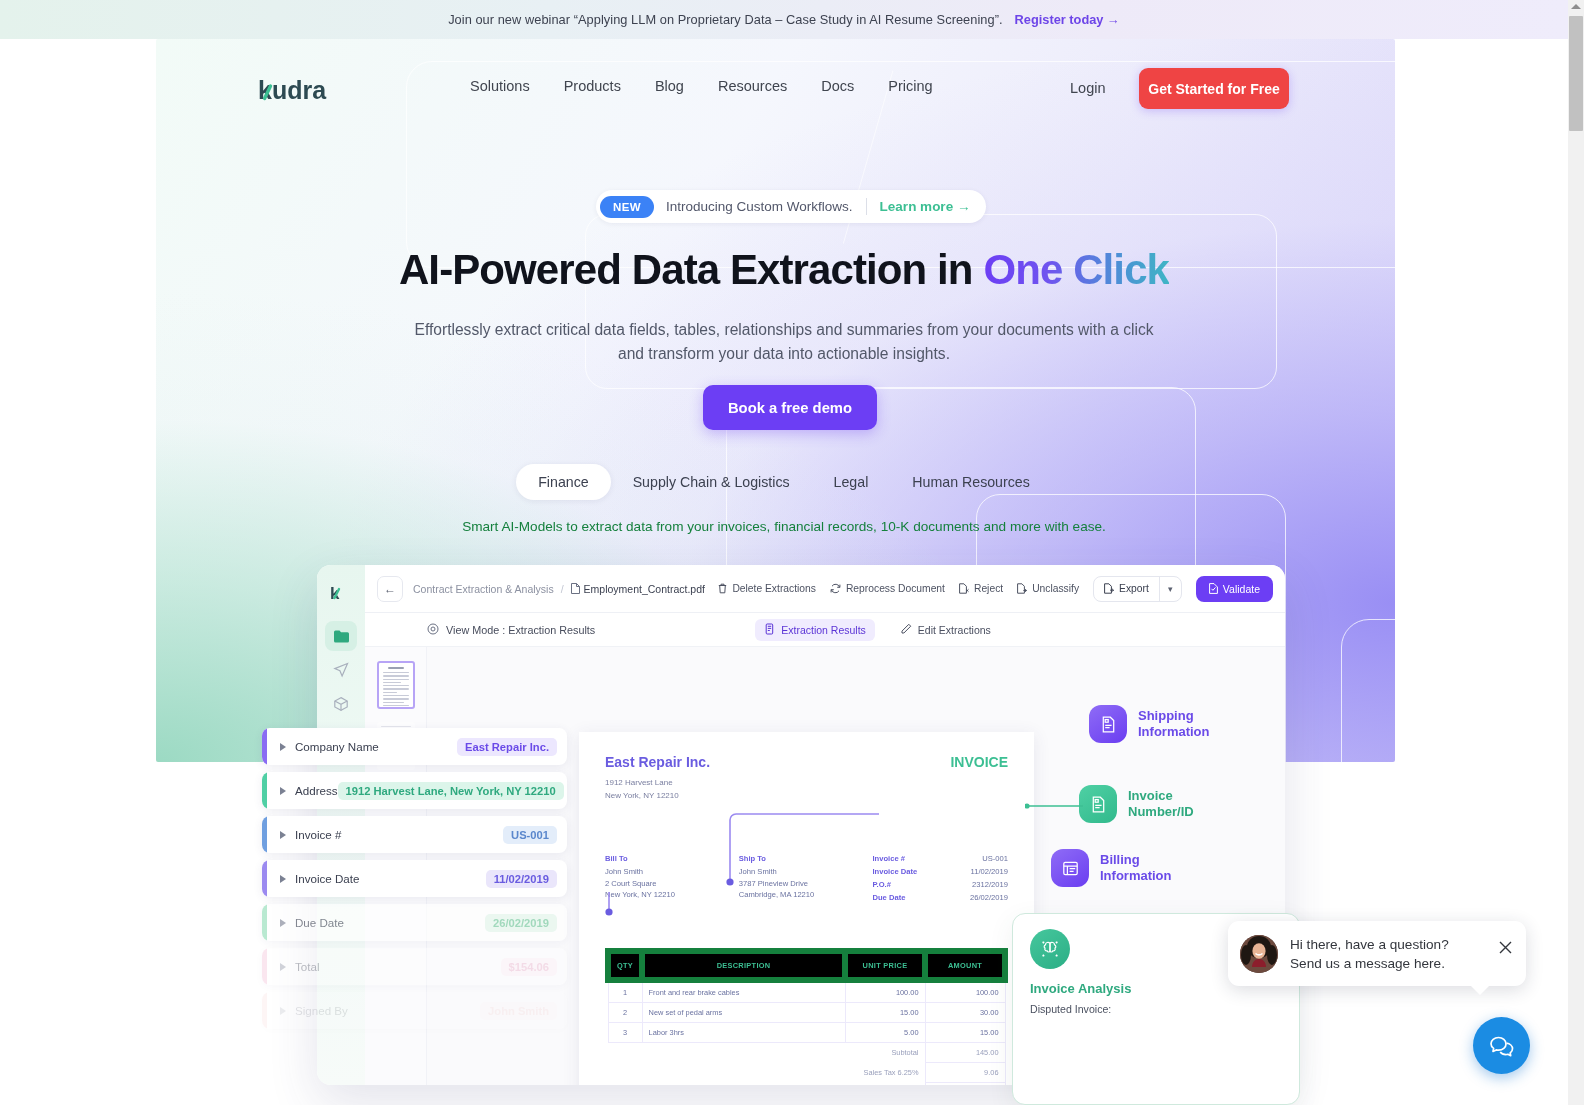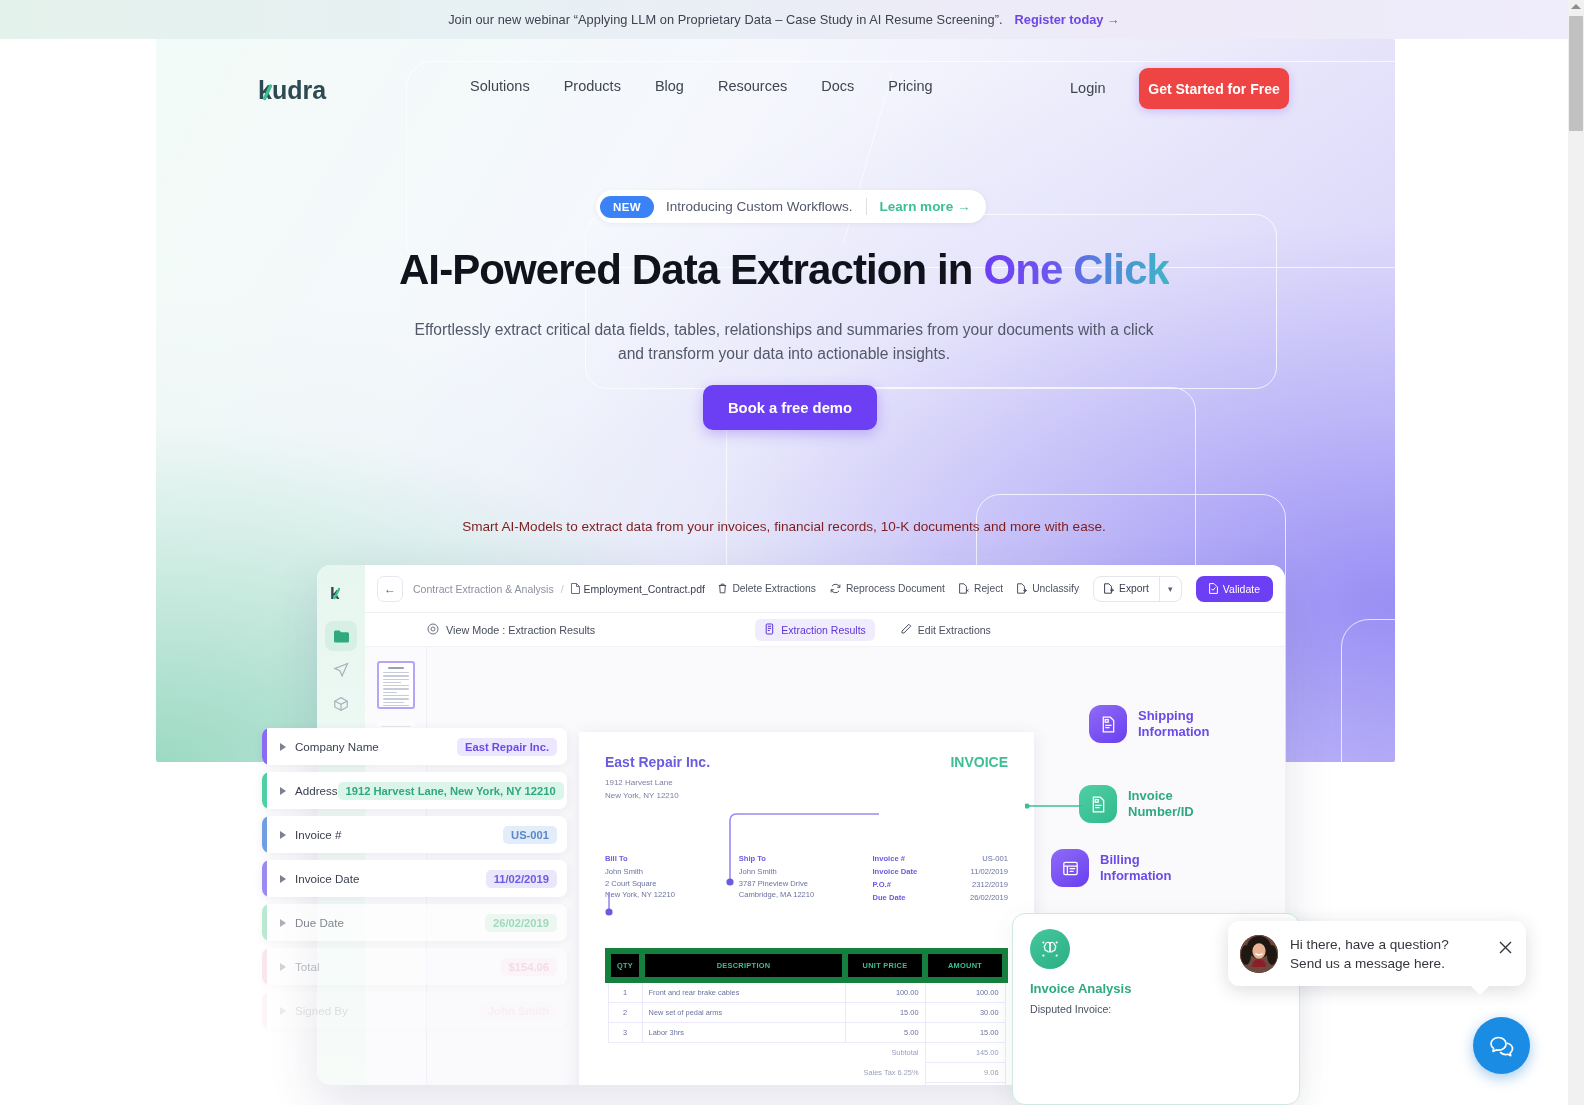--- a/index.html
+++ b/index.html
@@ -97,21 +97,21 @@
   
   .tabs { position:absolute; left:0; top:464px; width:1568px; display:flex; justify-content:center; gap:0; z-index:6;}
   .tab {
     font-size:14.2px; color:#3c4150; padding:10px 22px; border-radius:22px;
     cursor:pointer; white-space:nowrap; background:transparent; border:none;
     font-family:"Liberation Sans", sans-serif;
   }
   .tab.active { background:#fff; font-weight:400; box-shadow:0 1px 6px rgba(40,40,80,0.08); }
   .tab-desc {
     position:absolute; left:0; top:519px; width:1568px; text-align:center;
-    font-size:13.6px; color:#7f1d1d; z-index:6;
+    font-size:13.6px; color:#15803d; z-index:6;
   }
 
   
   .app {
     position:absolute; left:317px; top:565px; width:968px; height:520px;
     background:#fff; border-radius:14px; box-shadow:0 18px 50px rgba(60,60,110,0.14);
     overflow:hidden; z-index:5;
   }
   .app-side {
     position:absolute; left:0; top:0; width:48px; height:520px;
@@ -288,20 +288,26 @@
 
   <h1 class="headline">
     <span>AI-Powered Data Extraction in </span><span class="grad-text">One Click</span>
   </h1>
   <p class="subhead">
     <span>Effortlessly extract critical data fields, tables, relationships and summaries from your documents with a click</span>
     <span>and transform your data into actionable insights.</span>
   </p>
   <button class="cta-demo">Book a free demo</button>
 
+  <div class="tabs">
+    <button class="tab active">Finance</button>
+    <button class="tab">Supply Chain &amp; Logistics</button>
+    <button class="tab">Legal</button>
+    <button class="tab">Human Resources</button>
+  </div>
   <p class="tab-desc">Smart AI-Models to extract data from your invoices, financial records, 10-K documents and more with ease.</p>
 
   <div class="app">
 
     <div class="app-side">
       <div class="app-side-logo">
         <svg width="22" height="22" viewBox="0 0 22 22">
             <text x="0" y="17" font-family="Liberation Sans, sans-serif" font-size="17" font-weight="700" fill="#2d4a52">k</text>
             <path d="M9 7 L4.5 16" stroke="#3cbf93" stroke-width="2.4" stroke-linecap="round" fill="none"></path>
           </svg>

